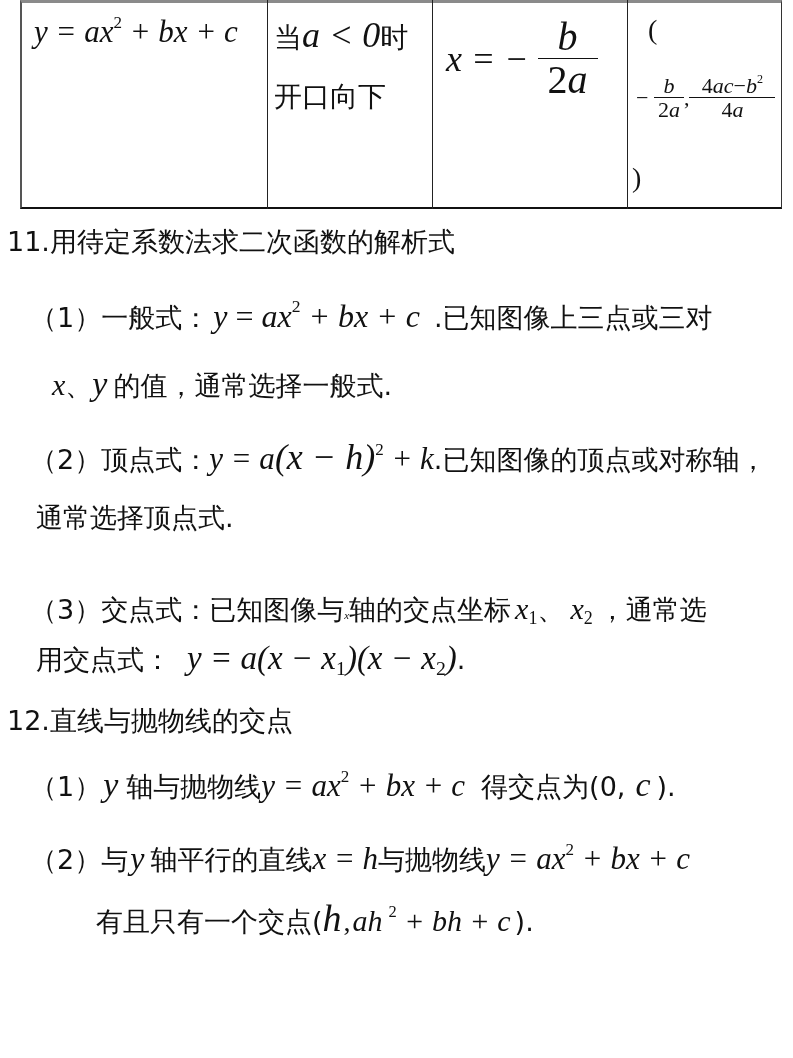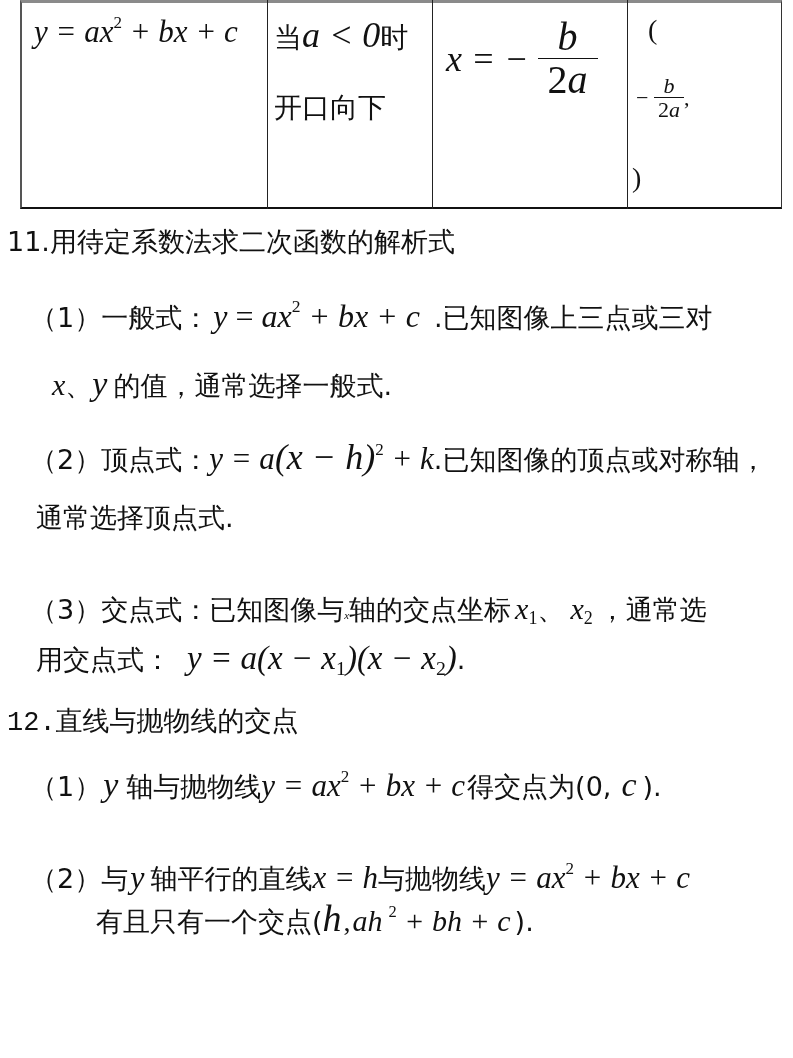--- a/index.html
+++ b/index.html
@@ -31,39 +31,43 @@
 <div class="vline" style="left:432px"></div>
 <div class="vline" style="left:627px"></div>
 
 <div class="abs math" style="left:34px; top:14px; font-size:31px;">
   <span>y = ax</span><sup class="m">2</sup><span> + bx + c</span>
 </div>
 
 <div class="abs" style="left:274px; top:14px; font-size:28px;">
   <span class="cjk">当</span><span class="math" style="font-size:36px">a &lt; 0</span><span class="cjk">时</span>
 </div>
-<div class="abs cjk" style="left:274px; top:89px; font-size:28px;">开口向下</div>
+<div class="abs cjk" style="left:274px; top:78px; font-size:28px;">开口向下</div>
 
 <div class="abs math" style="left:446px; top:16px; font-size:36px;">
   <span style="vertical-align:middle">x = −</span>
   <span class="frac" style="font-size:40px">
     <span class="num">b</span>
     <span class="bar" style="width:60px"></span>
     <span class="den rm"><span class="rm">2</span><span class="math">a</span></span>
   </span>
 </div>
 
 <div class="abs math rm" style="left:648px; top:14px; font-size:28px;">(</div>
 <div class="abs math" style="left:636px; top:74px; font-size:22px;">
   <span class="rm" style="vertical-align:middle">−</span>
   <span class="frac">
     <span class="num">b</span>
     <span class="bar" style="width:30px"></span>
     <span class="den"><span class="rm">2</span>a</span>
-  </span><span class="rm" style="vertical-align:middle">,</span>
+  </span><span class="rm" style="vertical-align:middle">,</span><span class="frac">
+    <span class="num"><span class="rm">4</span>ac<span class="rm">−</span>b<sup class="m">2</sup></span>
+    <span class="bar" style="width:86px"></span>
+    <span class="den"><span class="rm">4</span>a</span>
+  </span>
 </div>
 <div class="abs math rm" style="left:632px; top:162px; font-size:28px;">)</div>
 
 <div class="abs cjk" style="left:7px; top:224px; font-size:27px;">11.用待定系数法求二次函数的解析式</div>
 
 <div class="abs" style="left:30px; top:298px; font-size:27px;">
   <span class="cjk">（1）一般式：</span><span class="math" style="font-size:32px; margin-left:4px"><span>y</span><span class="rm"> = </span><span>ax</span><sup class="m">2</sup><span> + bx + c</span></span><span class="cjk" style="margin-left:14px">.已知图像上三点或三对</span>
 </div>
 <div class="abs" style="left:52px; top:365px; font-size:27px;">
   <span class="math" style="font-size:30px">x</span><span class="cjk">、</span><span class="math" style="font-size:34px; margin-right:6px">y</span><span class="cjk">的值，通常选择一般式.</span>
@@ -74,24 +78,24 @@
 </div>
 <div class="abs cjk" style="left:36px; top:500px; font-size:27px;">通常选择顶点式.</div>
 
 <div class="abs" style="left:30px; top:592px; font-size:27px;">
   <span class="cjk">（3）交点式：已知图像与</span><span class="math" style="font-size:11px">x</span><span class="cjk">轴的交点坐标</span><span class="math" style="font-size:30px; margin-left:4px"><span>x</span><sub class="m">1</sub></span><span class="cjk">、</span><span class="math" style="font-size:30px; margin-left:6px"><span>x</span><sub class="m">2</sub></span><span class="cjk" style="margin-left:6px">，通常选</span>
 </div>
 <div class="abs" style="left:36px; top:640px; font-size:27px;">
   <span class="cjk">用交点式：</span><span class="math" style="font-size:33px; margin-left:16px"><span>y = a</span><span>(x − x</span><sub class="m">1</sub><span>)</span><span>(x − x</span><sub class="m">2</sub><span>)</span></span><span class="cjk">.</span>
 </div>
 
-<div class="abs cjk" style="left:7px; top:703px; font-size:27px;font-family:Liberation Mono, monospace;">12.直线与抛物线的交点</div>
+<div class="abs cjk" style="left:7px; top:703px; font-size:27px;">12.直线与抛物线的交点</div>
 
 <div class="abs" style="left:30px; top:766px; font-size:27px;">
-  <span class="cjk">（1）</span><span class="math" style="font-size:34px; margin:0 8px 0 2px">y</span><span class="cjk">轴与抛物线</span><span class="math" style="font-size:31px"><span>y = ax</span><sup class="m">2</sup><span> + bx + c</span></span><span class="cjk" style="margin-left:2px">得交点为(0,</span><span class="math" style="font-size:34px; margin:0 6px 0 10px">c</span><span class="cjk">).</span>
+  <span class="cjk">（1）</span><span class="math" style="font-size:34px; margin:0 8px 0 2px">y</span><span class="cjk">轴与抛物线</span><span class="math" style="font-size:31px"><span>y = ax</span><sup class="m">2</sup><span> + bx + c</span></span><span class="cjk" style="margin-left:16px">得交点为(0,</span><span class="math" style="font-size:34px; margin:0 6px 0 10px">c</span><span class="cjk">).</span>
 </div>
 
-<div class="abs" style="left:30px; top:859px; font-size:27px;">
+<div class="abs" style="left:30px; top:840px; font-size:27px;">
   <span class="cjk">（2）与</span><span class="math" style="font-size:32px; margin:0 6px 0 2px">y</span><span class="cjk">轴平行的直线</span><span class="math" style="font-size:31px">x = h</span><span class="cjk">与抛物线</span><span class="math" style="font-size:31px"><span>y = ax</span><sup class="m">2</sup><span> + bx + c</span></span>
 </div>
 <div class="abs" style="left:96px; top:896px; font-size:27px;">
   <span class="cjk">有且只有一个交点(</span><span class="math" style="font-size:38px">h</span><span class="math rm" style="font-size:28px; margin:0 2px">,</span><span class="math" style="font-size:30px"><span>ah</span><sup class="m" style="margin-left:6px">2</sup><span> + bh + c</span></span><span class="cjk" style="margin-left:4px">).</span>
 </div>
 
 </body></html>

